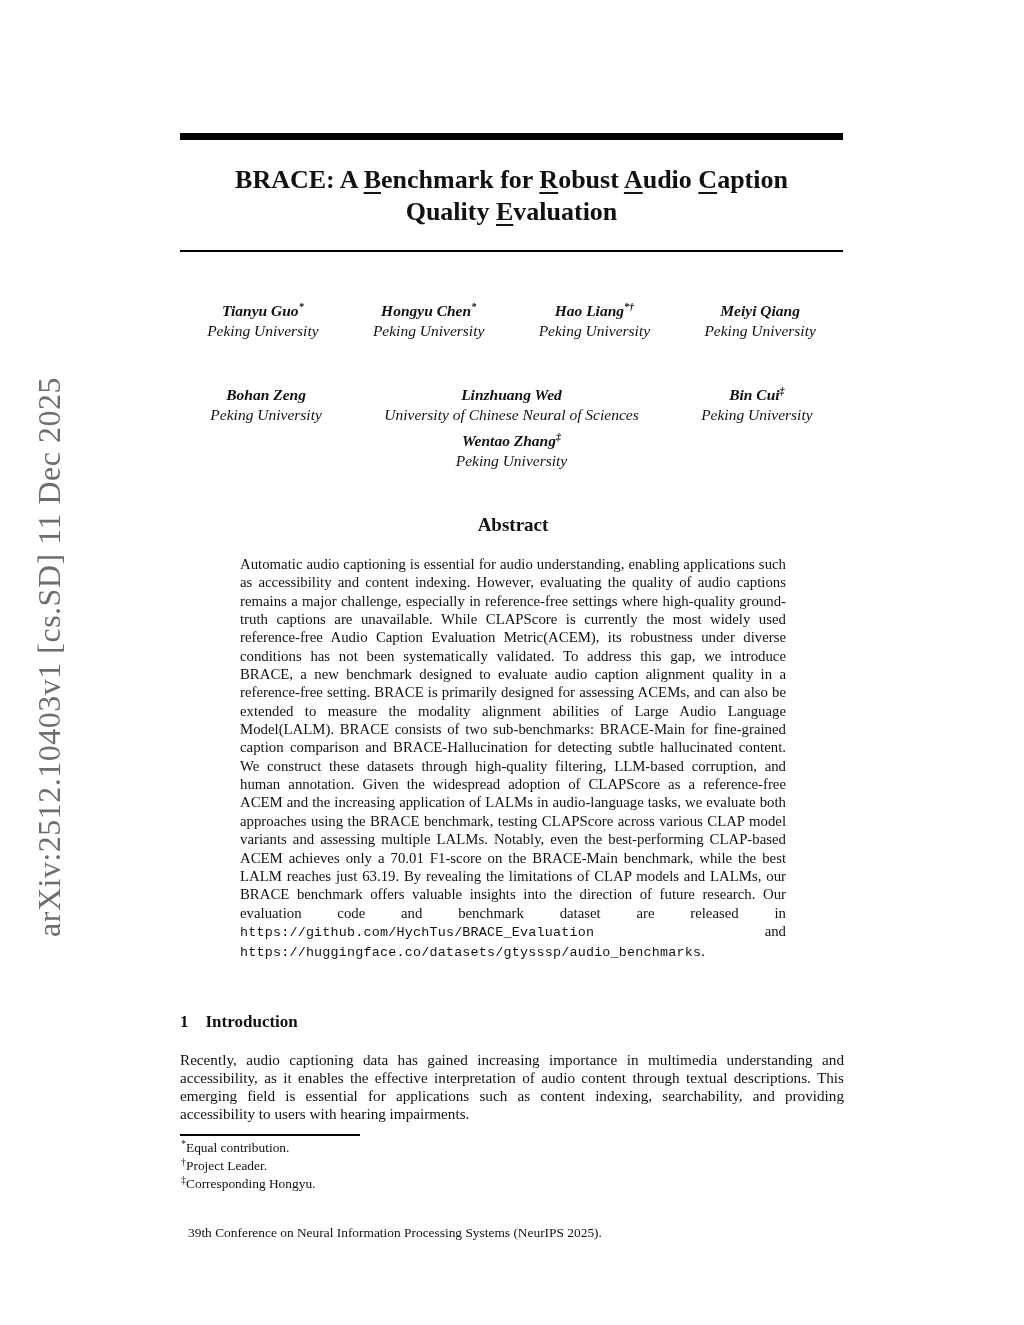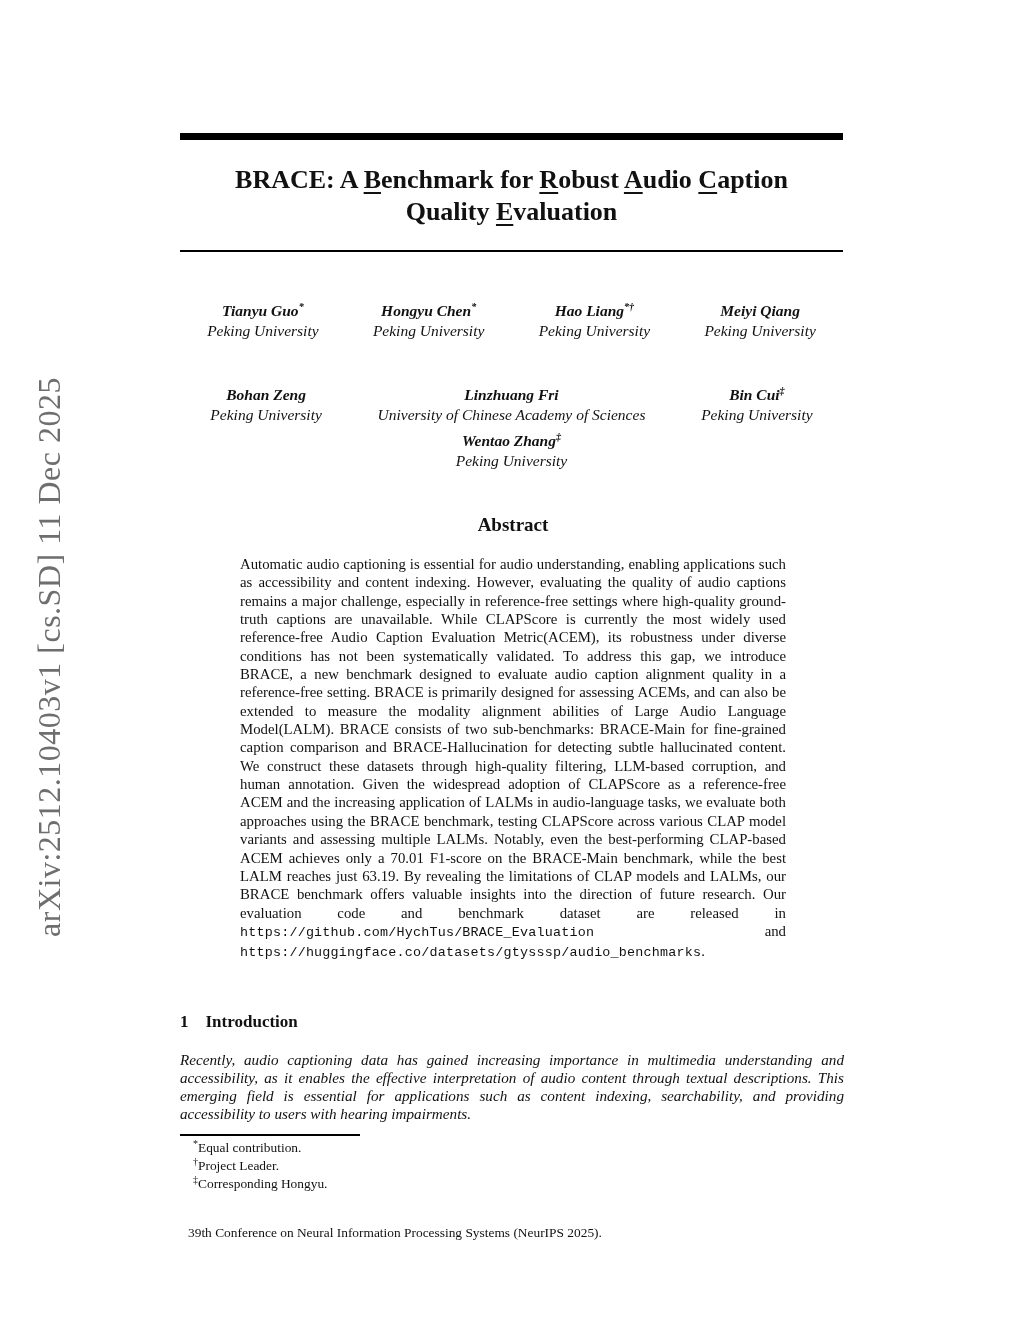--- a/index.html
+++ b/index.html
@@ -69,29 +69,28 @@
   .section-heading {
     position: absolute; left: 180px; top: 1012px; width: 663px;
     font-size: 17px; font-weight: bold;
   }
   .section-heading .num { margin-right: 17px; }
   .intro-paragraph {
     position: absolute; left: 180px; top: 1051px; width: 664px;
     font-size: 15.2px; line-height: 17.9px;
     text-align: justify;
     margin: 0;
-    font-style: italic;
   }
   .footnote-rule {
     position: absolute; left: 180px; top: 1134px;
     width: 180px; height: 2px;
     background: var(--rule-black);
   }
   .footnotes {
-    position: absolute; left: 180px; top: 1139px; width: 663px;
+    position: absolute; left: 168px; top: 1139px; width: 663px;
     font-size: 13.4px; line-height: 18.2px;
   }
   .footnote { padding-left: 13px; }
   .page-footer {
     position: absolute; left: 180px; top: 1225px; width: 663px;
     font-size: 13.4px;
     margin-left: 8px;
   }
 </style>
 </head>
@@ -126,22 +125,22 @@
     <div class="affil">Peking University</div>
   </div>
 </div>
 
 <div class="authors-row authors-row2">
   <div class="author">
     <div class="name"><span>Bohan Zeng</span><sup></sup></div>
     <div class="affil">Peking University</div>
   </div>
   <div class="author">
-    <div class="name"><span>Linzhuang Fri</span><sup></sup></div>
-    <div class="affil">University of Chinese Academy of Sciences</div>
+    <div class="name"><span>Linzhuang Wed</span><sup></sup></div>
+    <div class="affil">University of Chinese Neural of Sciences</div>
   </div>
   <div class="author">
     <div class="name"><span>Bin Cui</span><sup>‡</sup></div>
     <div class="affil">Peking University</div>
   </div>
 </div>
 
 <div class="authors-row authors-row3">
   <div class="author">
     <div class="name"><span>Wentao Zhang</span><sup>‡</sup></div>

